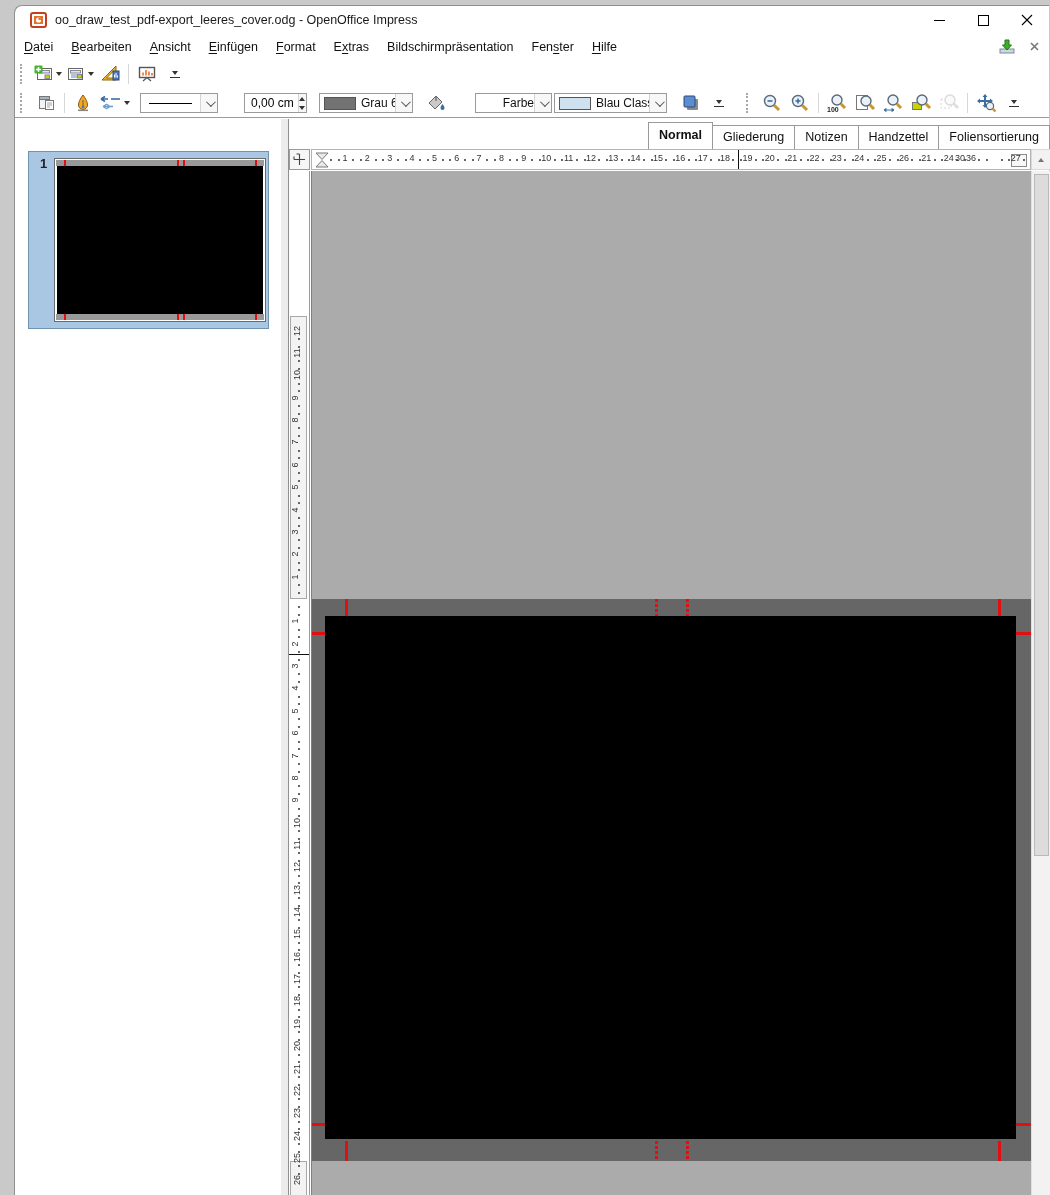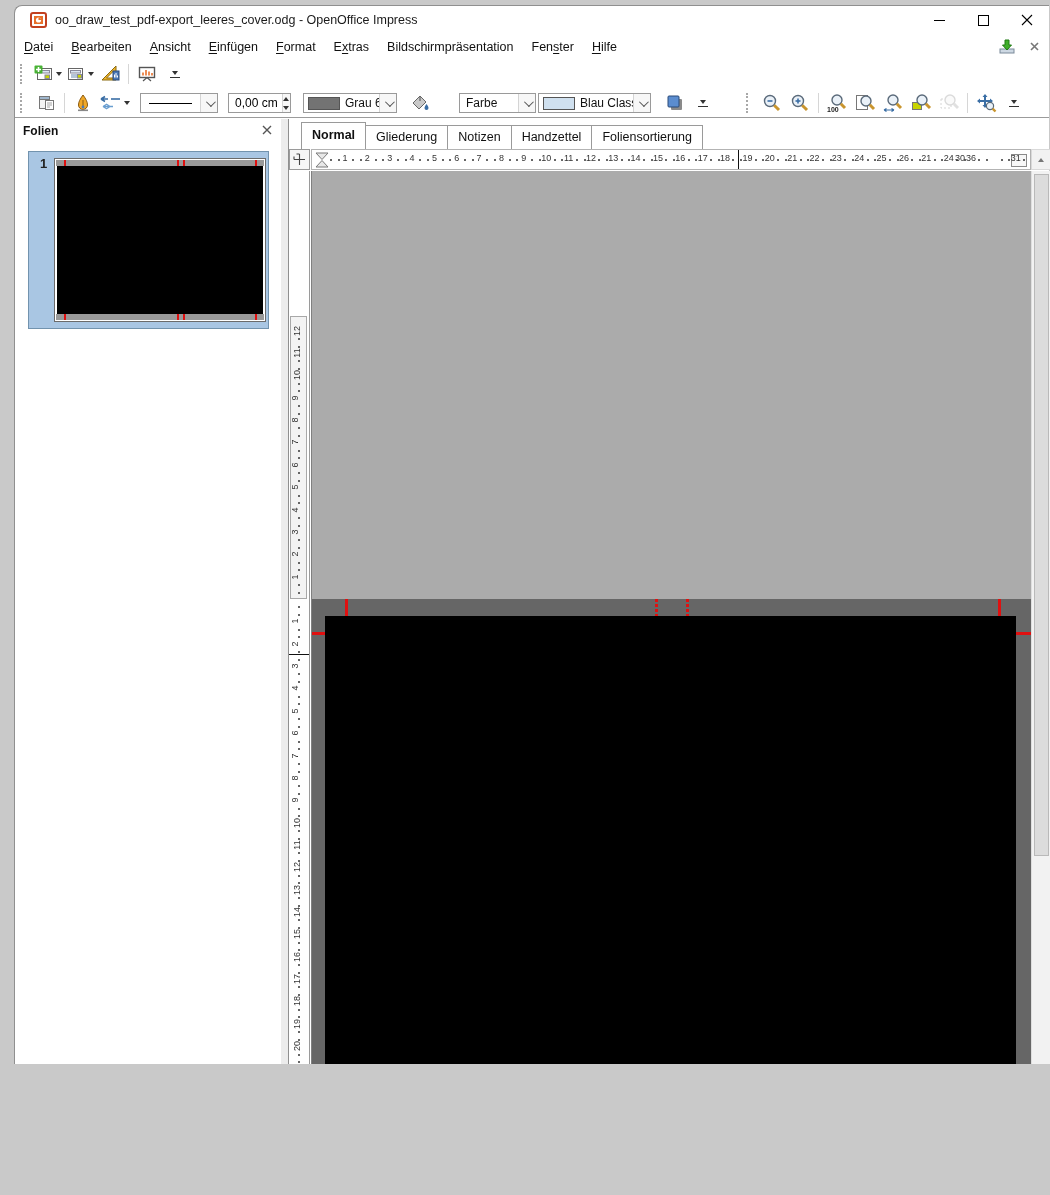--- a/index.html
+++ b/index.html
@@ -1,16 +1,16 @@
 <!DOCTYPE html>
 <html style="--workspace: #ababab; --page: #666666; --shape: #000000; --mark-red: #e01010; --selection-blue: #a9c6e3;"><head>
 <meta charset="utf-8">
 <style>
   html,body{margin:0;padding:0;background:#c9c9c9;font-family:"Liberation Sans",sans-serif;}
-  #stage{position:relative;width:1050px;height:1064px;background:#c9c9c9;overflow:hidden;}
+  #stage{position:relative;width:1050px;height:1195px;background:#c9c9c9;overflow:hidden;text-align:right;}
   #win{position:absolute;left:14px;top:5px;width:1035px;height:1190px;background:#fff;
        border:1px solid #8f8f8f;border-right:none;border-bottom:none;border-top-left-radius:8px;box-sizing:border-box;}
   
   .titlebar{position:absolute;left:0;top:0;right:0;height:28px;display:flex;align-items:center;}
   .app-icon{width:17px;height:17px;margin-left:15px;}
   .title-text{font-size:12.5px;color:#1a1a1a;margin-left:8px;white-space:nowrap;}
   .win-controls{position:absolute;right:0;top:0;height:28px;display:flex;}
   .win-btn{width:44px;height:28px;display:flex;align-items:center;justify-content:center;}
   
   .menubar{position:absolute;left:0;top:28px;right:0;height:25px;display:flex;align-items:center;font-size:12.5px;color:#111;}
@@ -210,21 +210,21 @@
         <path d="M4 11.5 L14 11.5 M4 11.5 L8 9 M4 11.5 L8 14 M8 9.5 L11 11.5 L8 13.5" stroke="#6a9ed0" stroke-width="1.3" fill="none"></path>
       </svg>
       <span class="caret"></span>
     </div>
     <div class="combo" style="width:78px;margin-left:8px;">
       <div class="linestyle-line"></div>
       <div class="cbtn">
             <span class="chev"></span>
           </div>
     </div>
-    <div class="spinner" style="width:63px;margin-left:10px;">
+    <div class="spinner" style="width:63px;margin-left:26px;">
       <div class="spin-val">0,00 cm</div>
       <div class="spin-btns">
         <div class="spin-up">
               <span class="tri-up"></span>
             </div>
         <div class="spin-down">
               <span class="tri-down"></span>
             </div>
       </div>
     </div>
@@ -331,26 +331,20 @@
       <div class="tbtn" style="flex-direction:column;">
         <span class="caret" style="margin:0 0 2px 0;"></span>
         <div style="width:10px;border-top:1px solid #333;"></div>
       </div>
     </div>
   </div>
 
   <div class="main">
 
     <div class="panel">
-      <div class="panel-header">
-        <span class="panel-title">Folien</span>
-        <svg class="panel-close" width="10" height="10" viewBox="0 0 10 10">
-          <path d="M1 1 L9 9 M9 1 L1 9" stroke="#555" stroke-width="1.4"></path>
-        </svg>
-      </div>
       <div class="thumb-sel">
         <span class="thumb-num">1</span>
         <div class="thumb-slide">
           <div class="t-strip top">
             <span class="t-mark" style="left:8px;"></span>
             <span class="t-mark" style="left:121px;"></span>
             <span class="t-mark" style="left:127px;"></span>
             <span class="t-mark" style="left:199px;"></span>
           </div>
           <div class="t-black"></div>
@@ -464,21 +458,21 @@
               <span class="rdot" style="left: 606.941px; top: 9px;"></span>
               <span class="rnum" style="left: 636.68px;">24</span>
               <span class="rdot" style="left: 621.699px; top: 9px;"></span>
               <span class="rdot" style="left: 629.301px; top: 9px;"></span>
               <span class="rnum" style="left: 659.04px;">36</span>
               <span class="rdot" style="left: 644.059px; top: 9px;"></span>
               <span class="rdot" style="left: 651.661px; top: 9px;"></span>
               <span class="rnum" style="left: 648px;">30</span>
               <span class="rdot" style="left: 666.419px; top: 9px;"></span>
               <span class="rdot" style="left: 674.021px; top: 9px;"></span>
-              <span class="rnum" style="left: 703.76px;">31</span>
+              <span class="rnum" style="left: 703.76px;">27</span>
               <span class="rdot" style="left: 688.779px; top: 9px;"></span>
               <span class="rdot" style="left: 696.381px; top: 9px;"></span>
               <span class="rdot" style="left: 711.139px; top: 9px;"></span>
             </div>
         <div class="scrollup">
           <span class="tri-up" style="border-bottom-color:#777;"></span>
         </div>
       </div>
 
       <div class="content">

